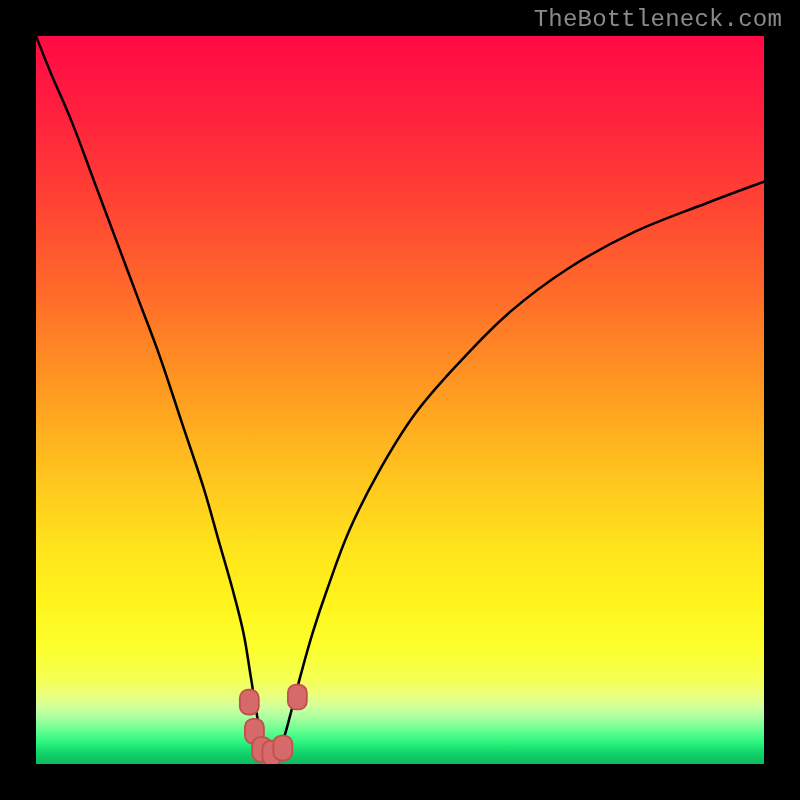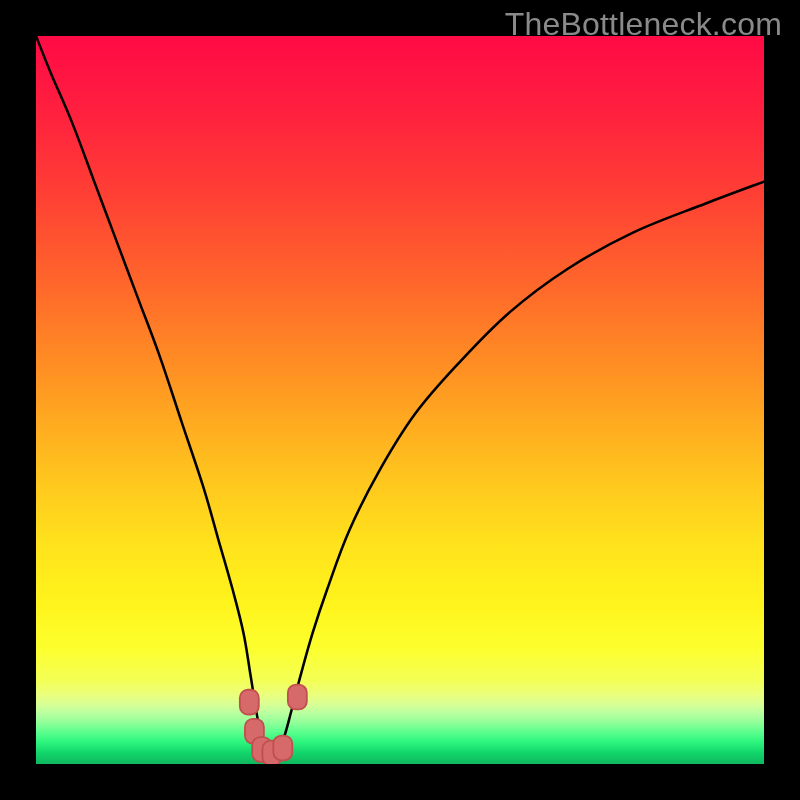--- a/index.html
+++ b/index.html
@@ -31,25 +31,25 @@
     position: absolute;
     left: 0;
     top: 0;
     width: 100%;
     height: 100%;
   }
   .watermark {
     position: absolute;
     top: 6px;
     right: 18px;
-    font-size: 32px;
+    font-size: 24px;
     font-weight: 500;
     color: #8a8a8a;
     letter-spacing: 0.2px;
-    font-family: Liberation Sans, sans-serif;
+    font-family: Liberation Mono, monospace;
     margin-left: 24px;
   }
   svg.curve {
     position: absolute;
     left: 0;
     top: 0;
     width: 100%;
     height: 100%;
     overflow: visible;
   }

